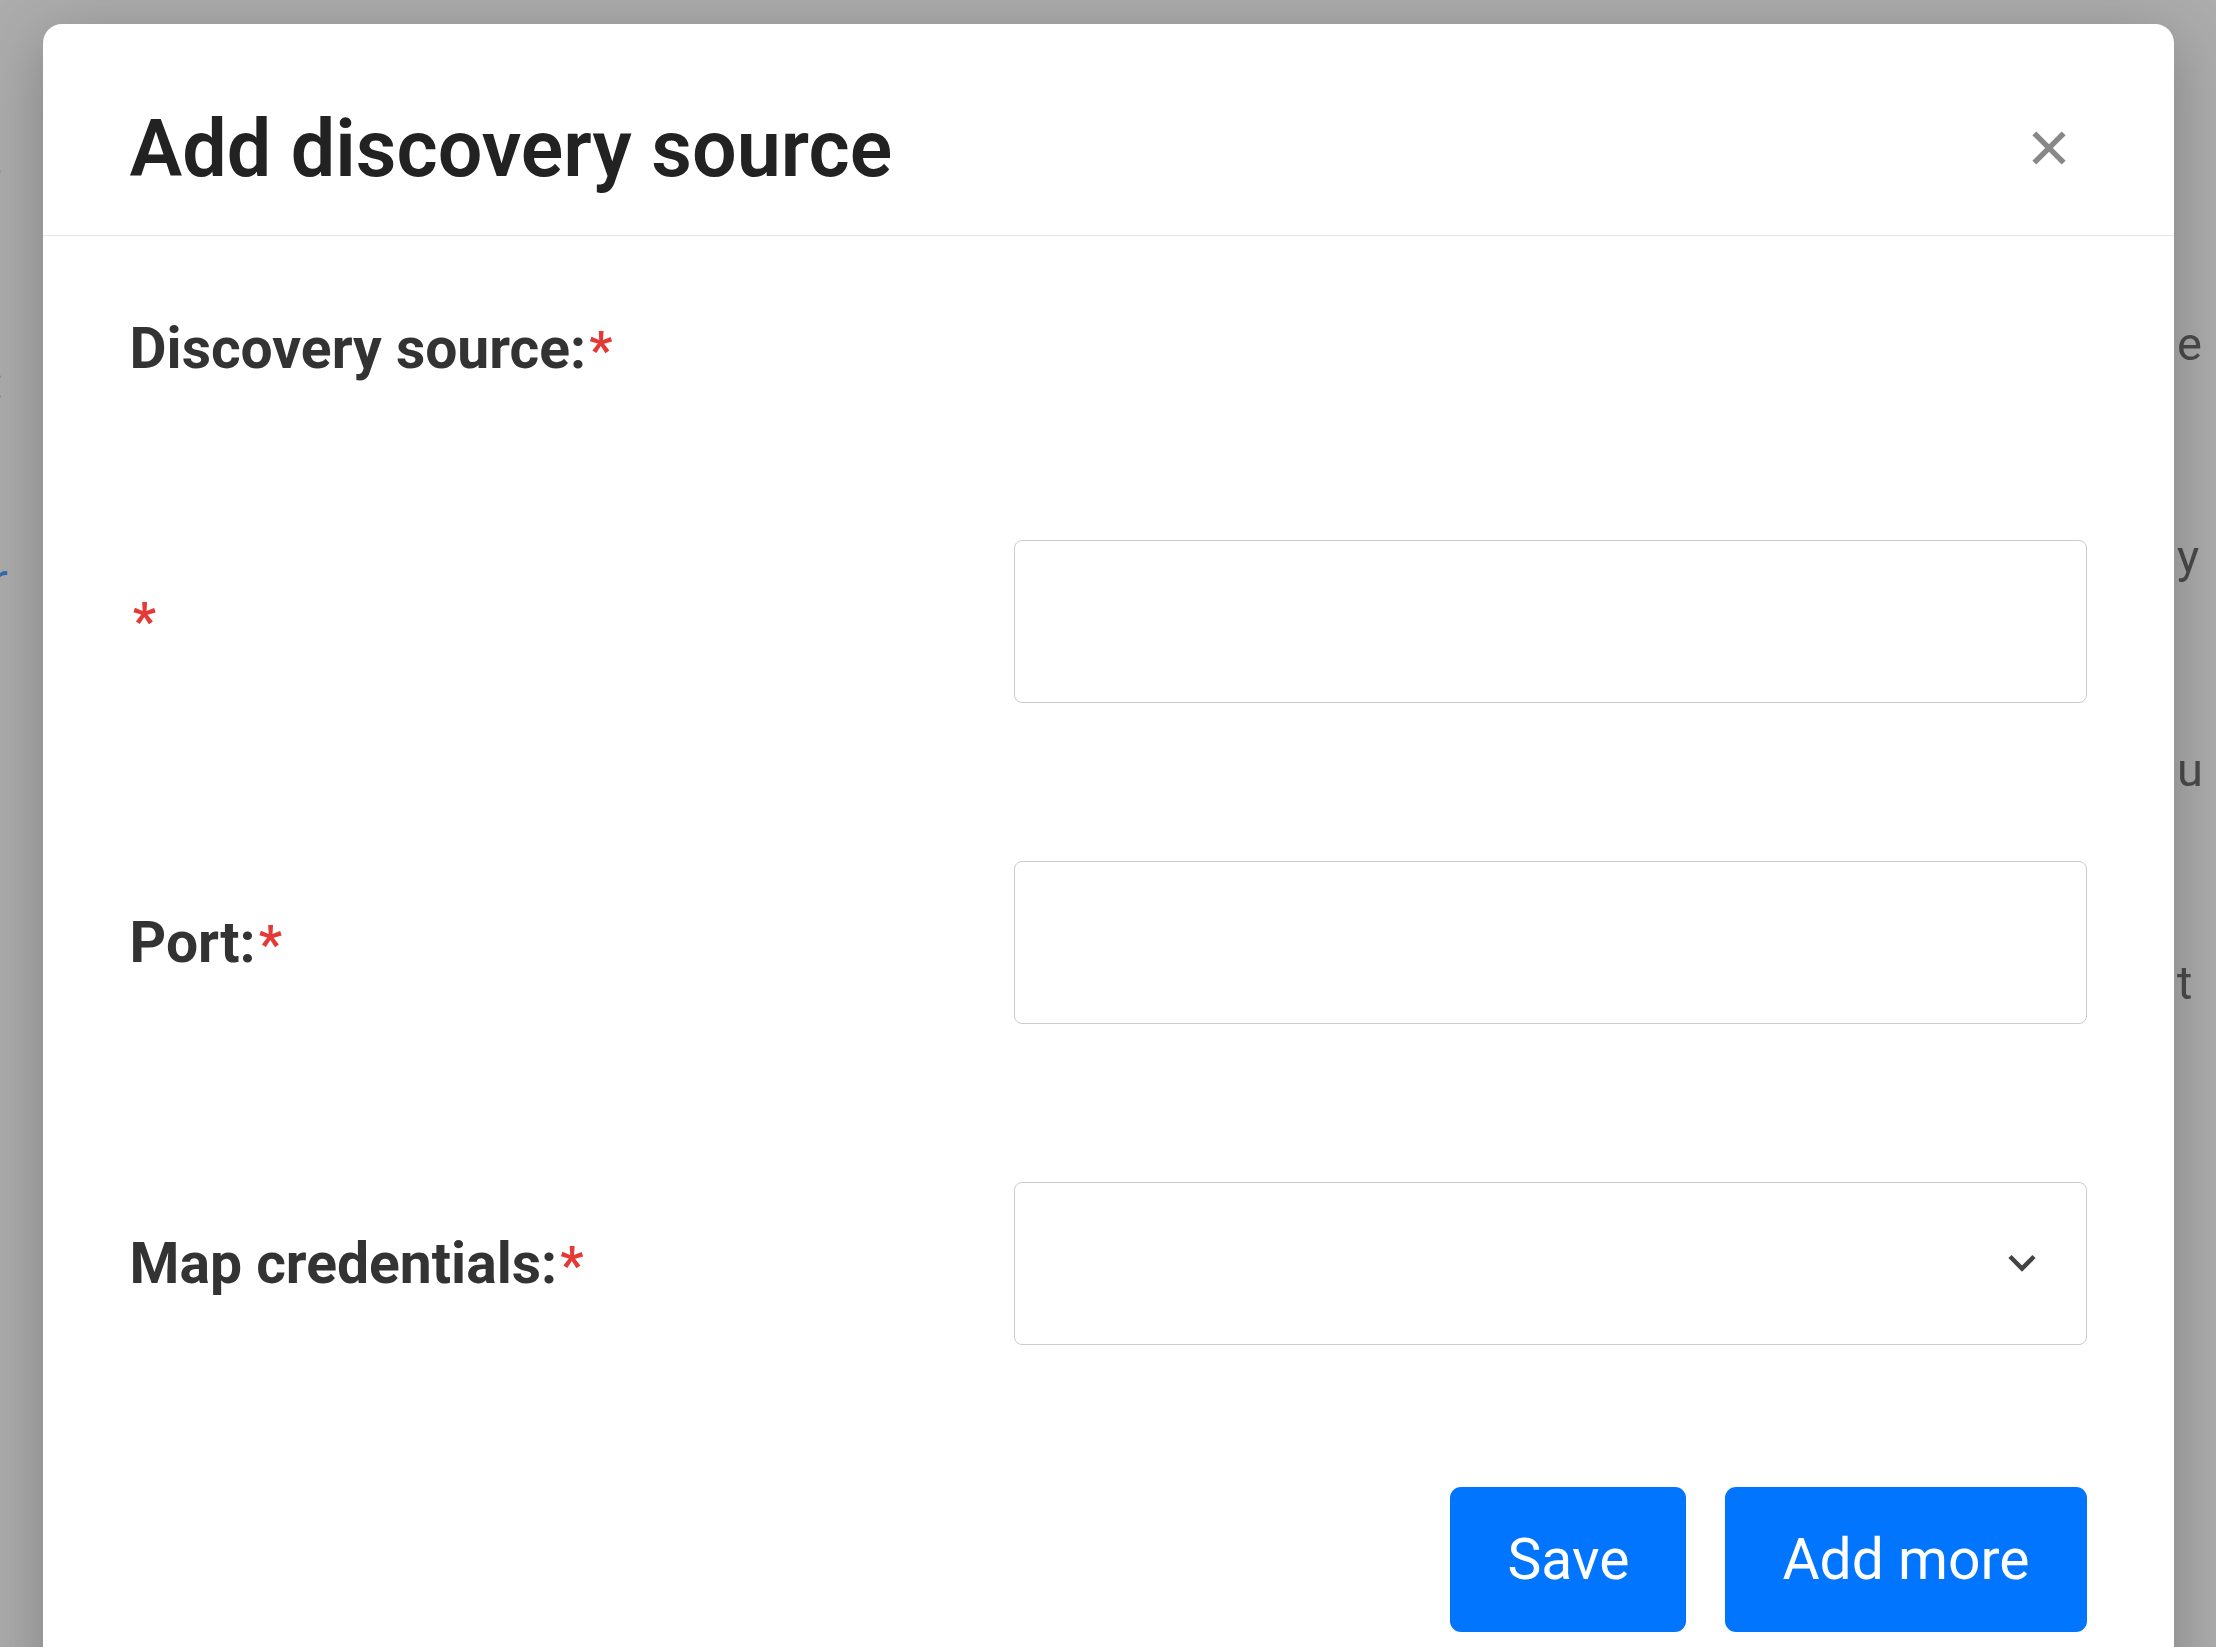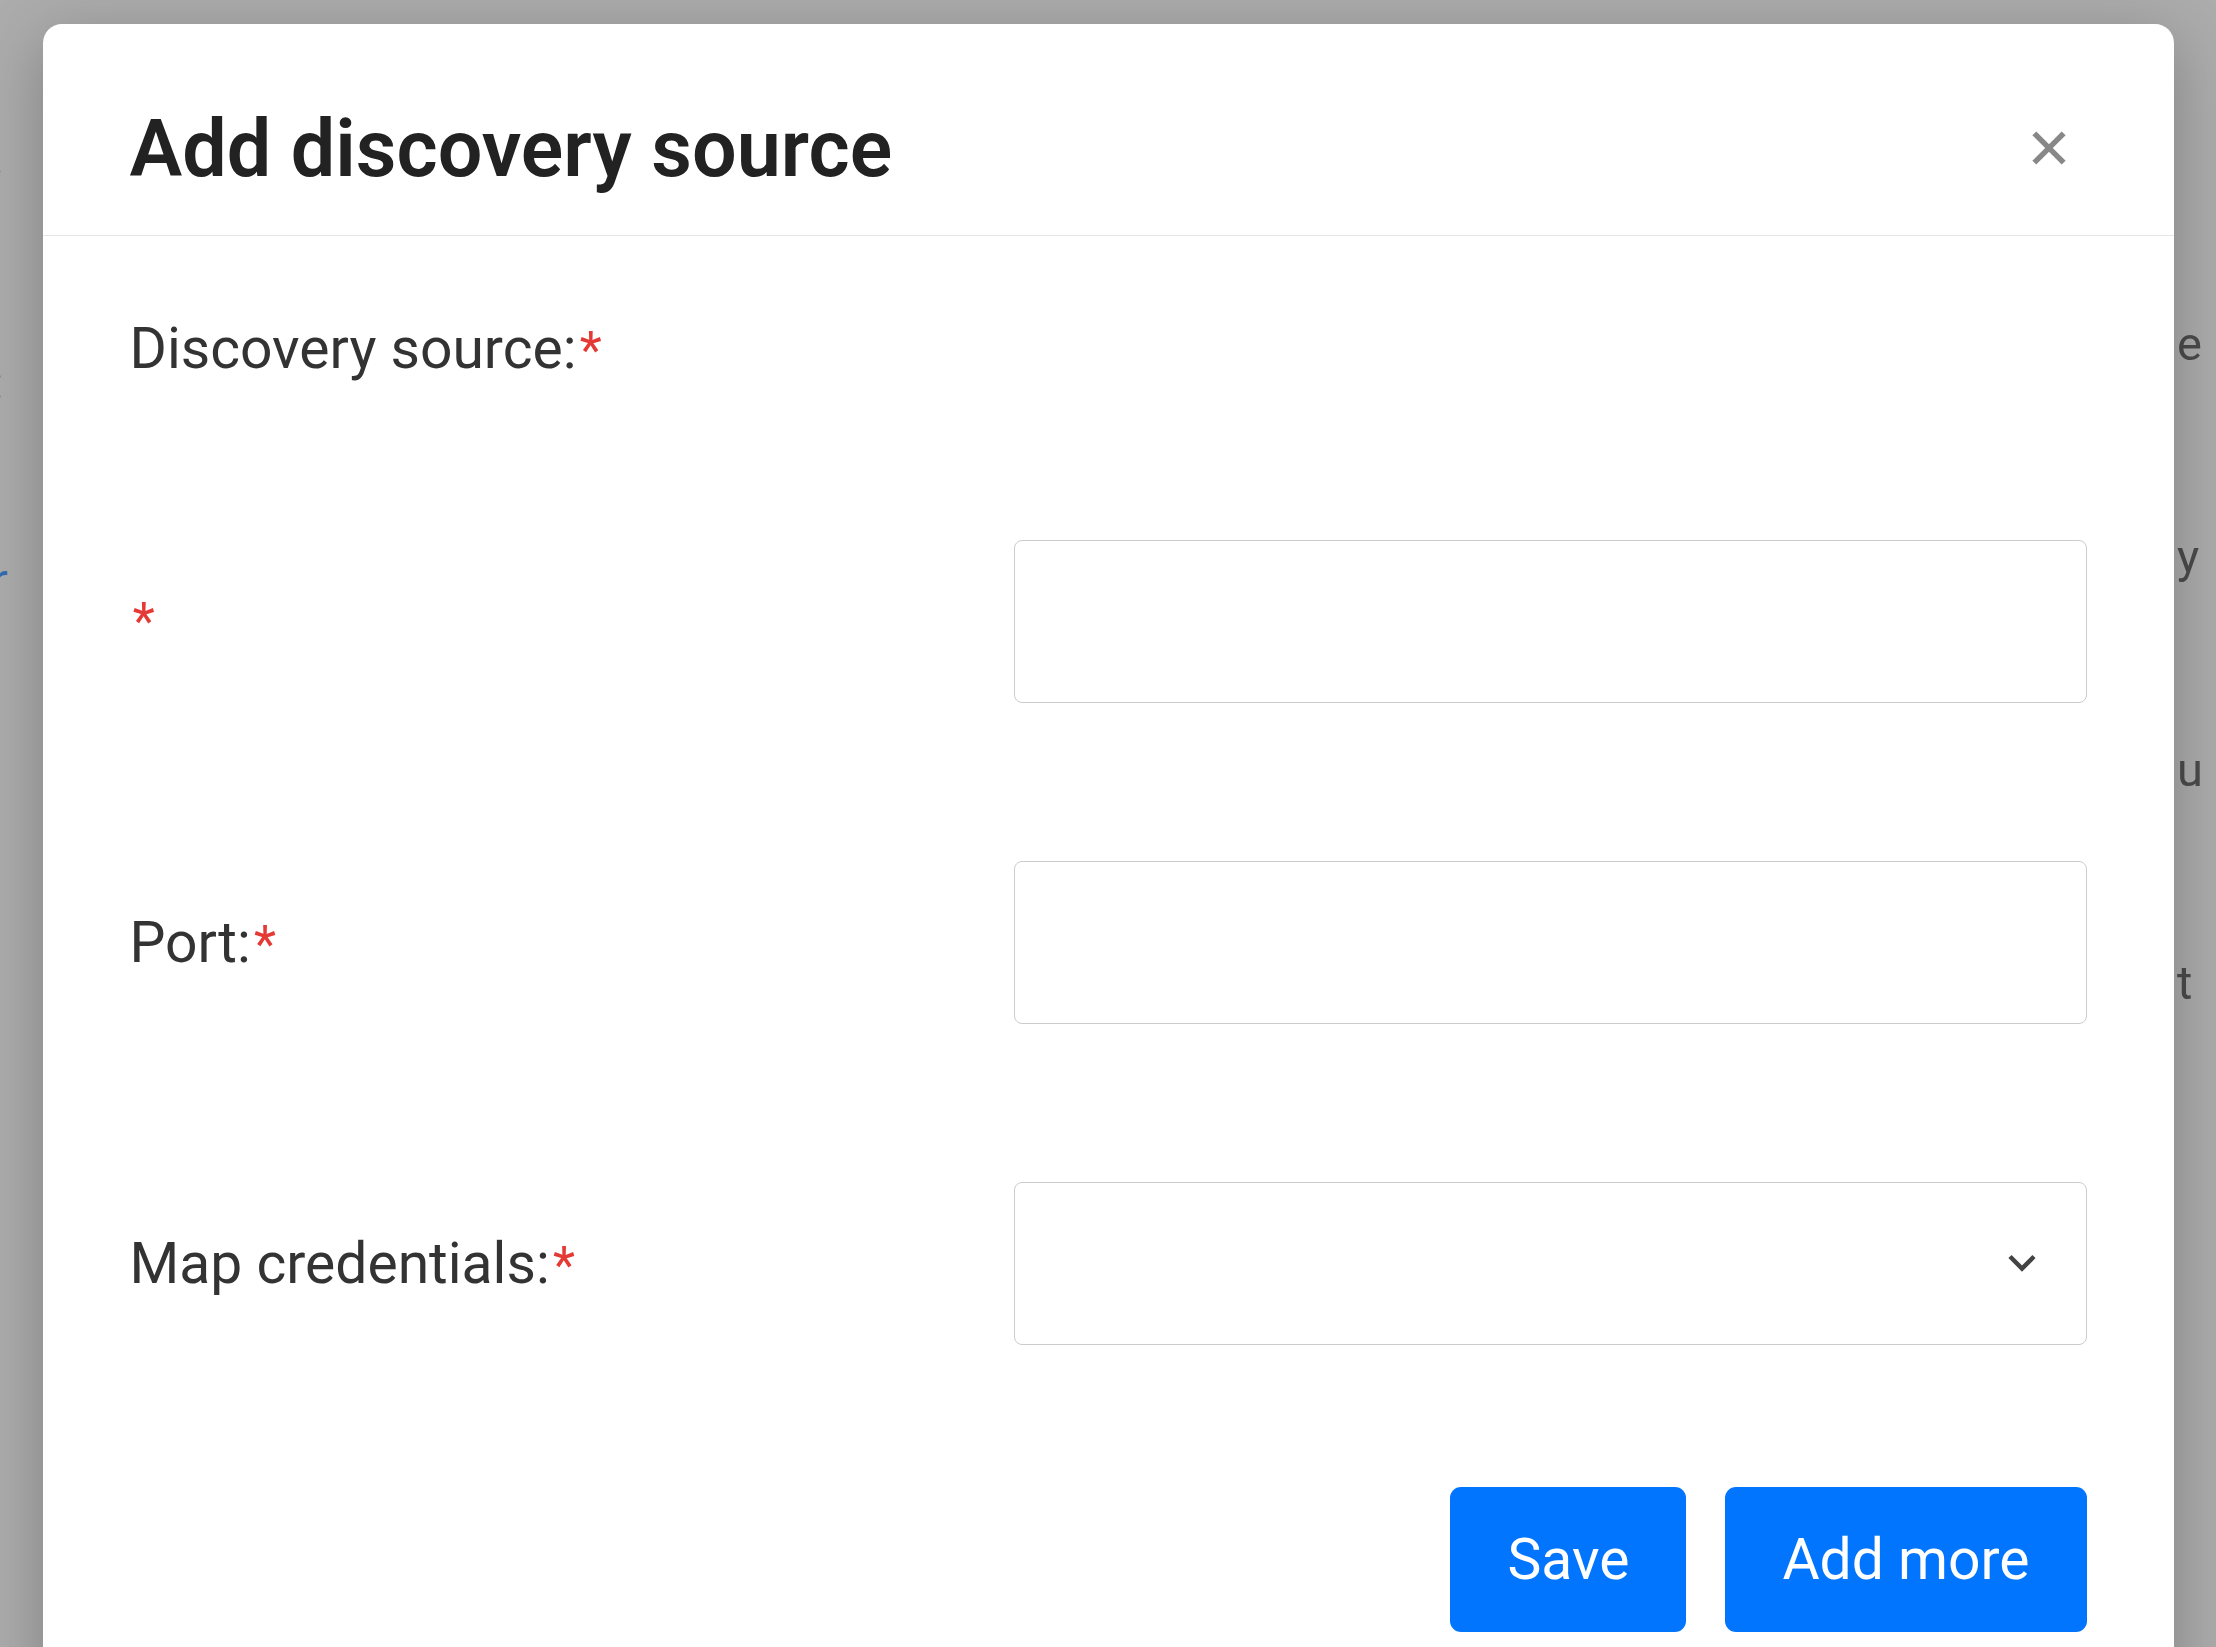--- a/index.html
+++ b/index.html
@@ -105,20 +105,21 @@
     }
     .form-row:last-of-type {
       margin-bottom: 95px;
     }
     .form-label {
       flex: 0 0 884px;
       font-size: 57px;
       color: #333;
       display: flex;
       align-items: baseline;
+      font-weight: bold;
     }
     .required {
       color: #e53935;
       margin-left: 3.2px;
       font-size: 51px;
       line-height: 1;
     }
     .form-control-wrap {
       flex: 1;
       position: relative;

